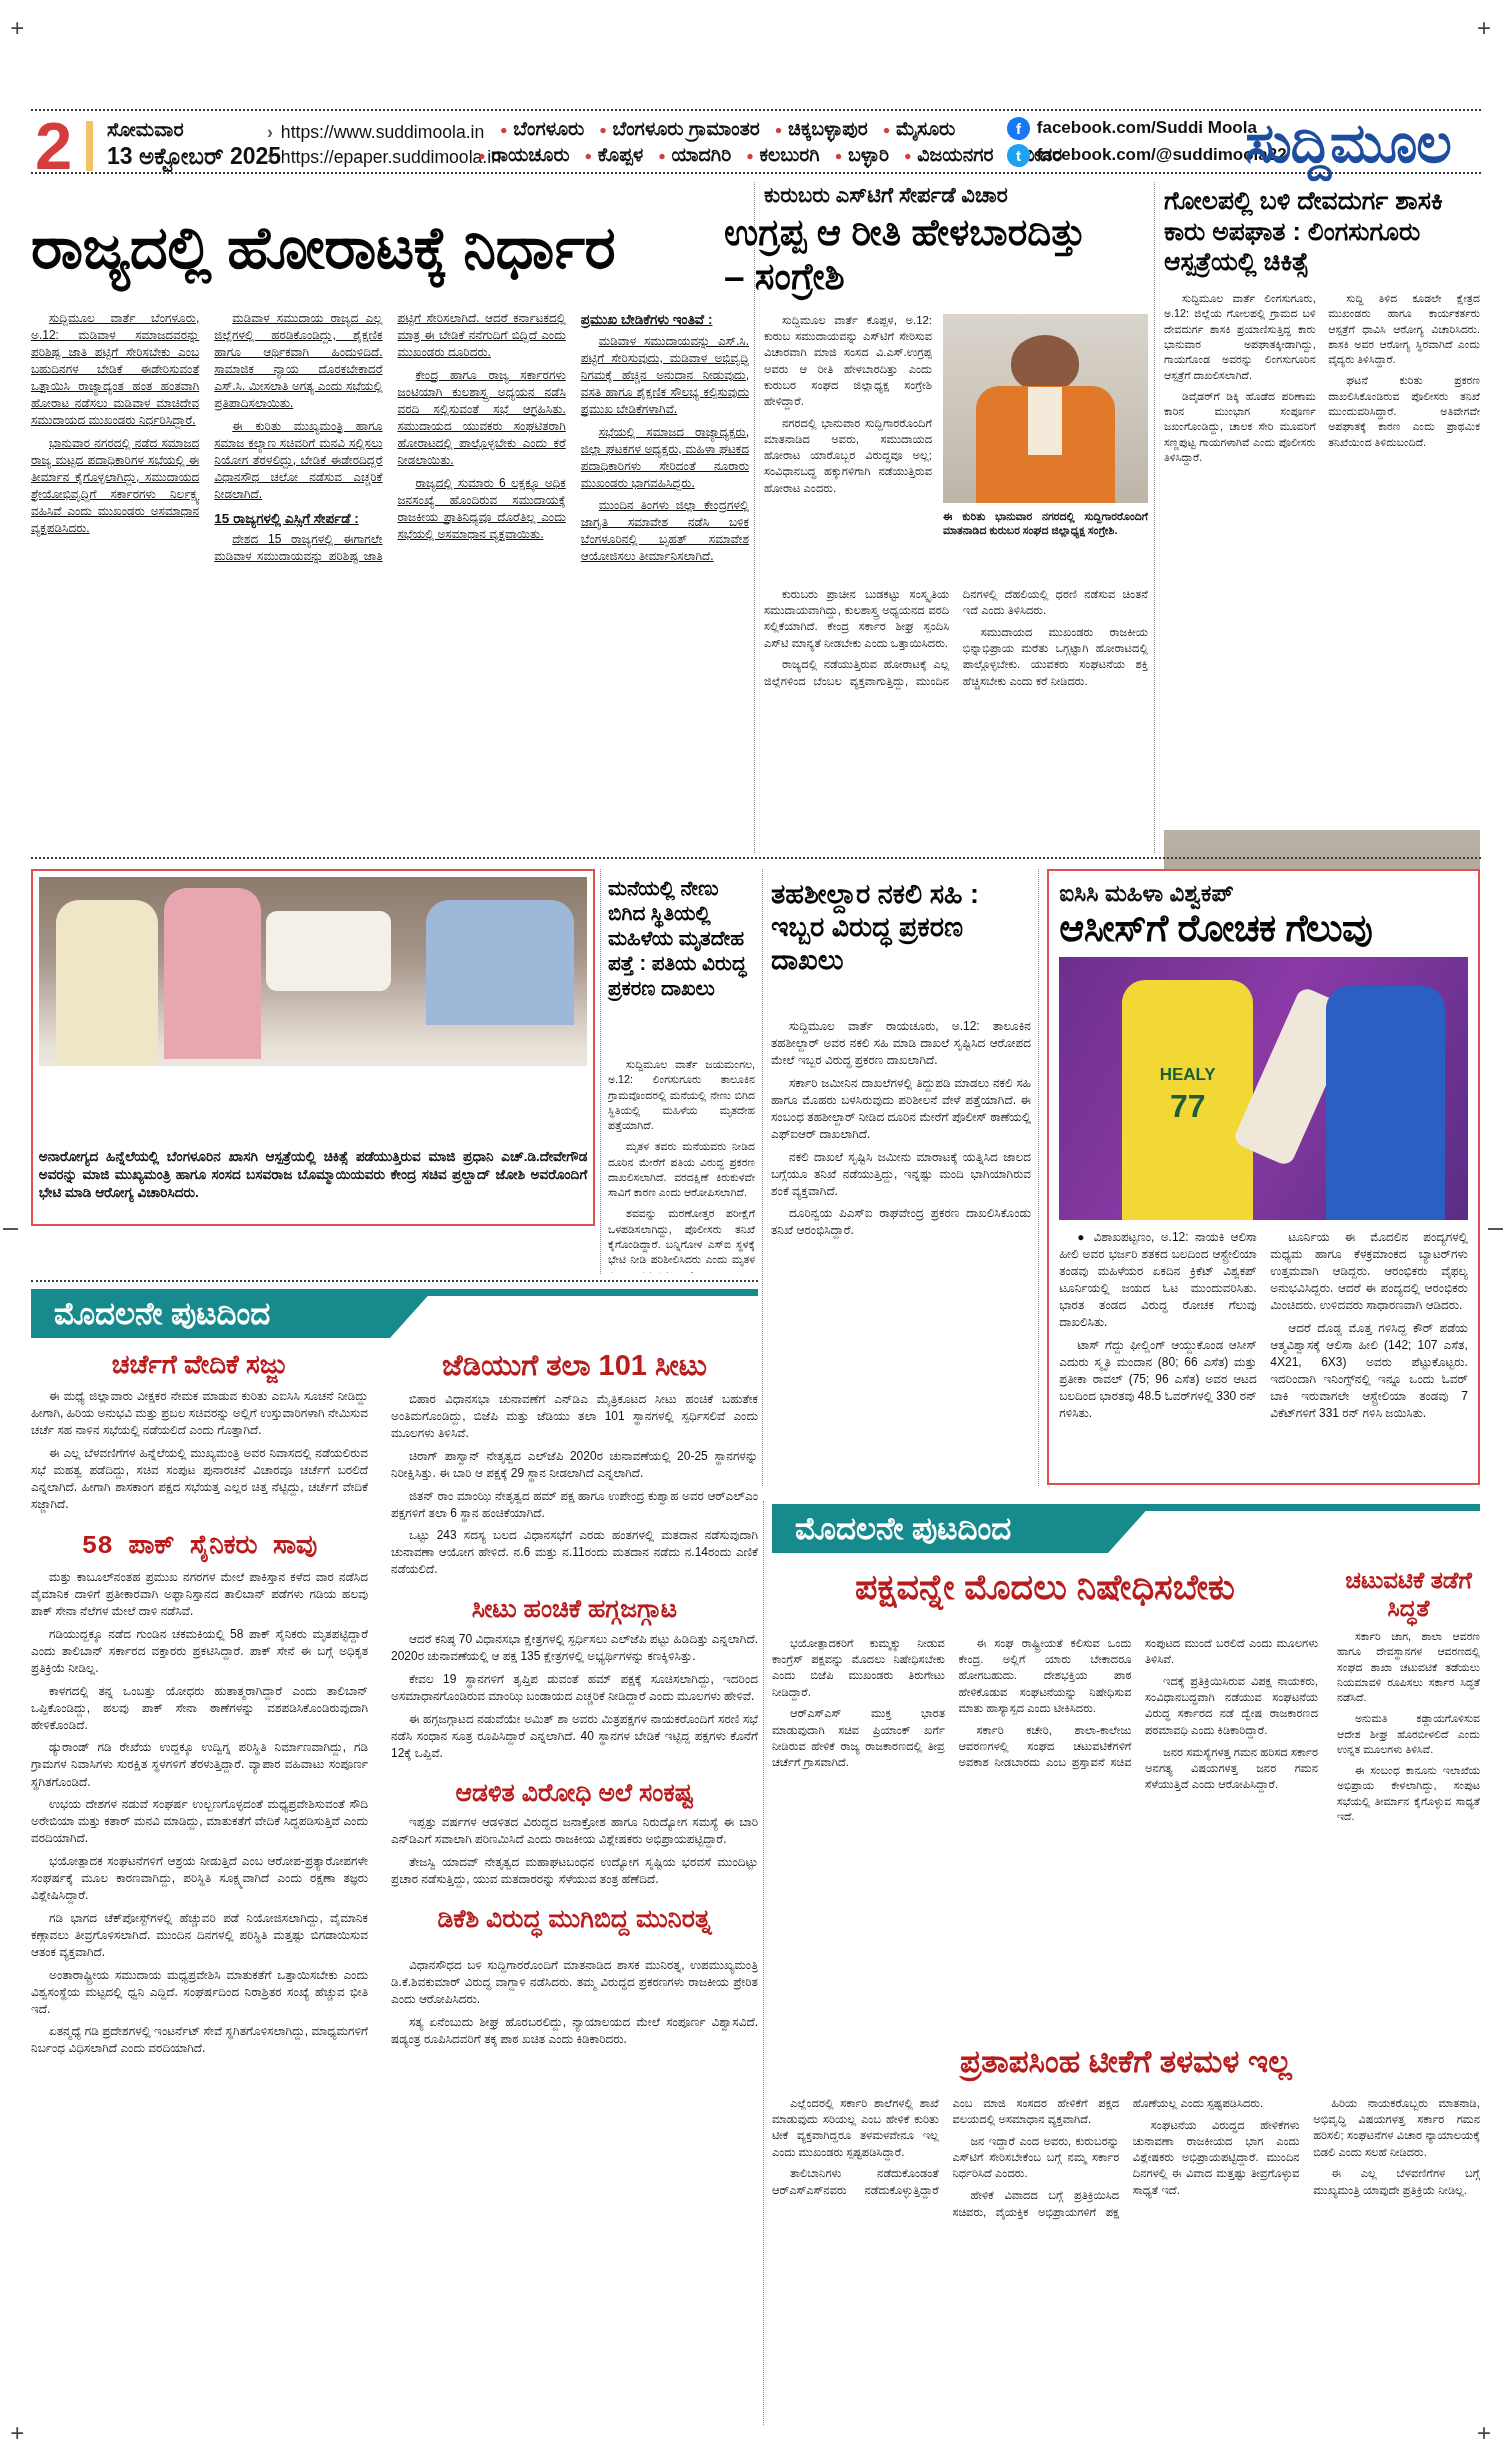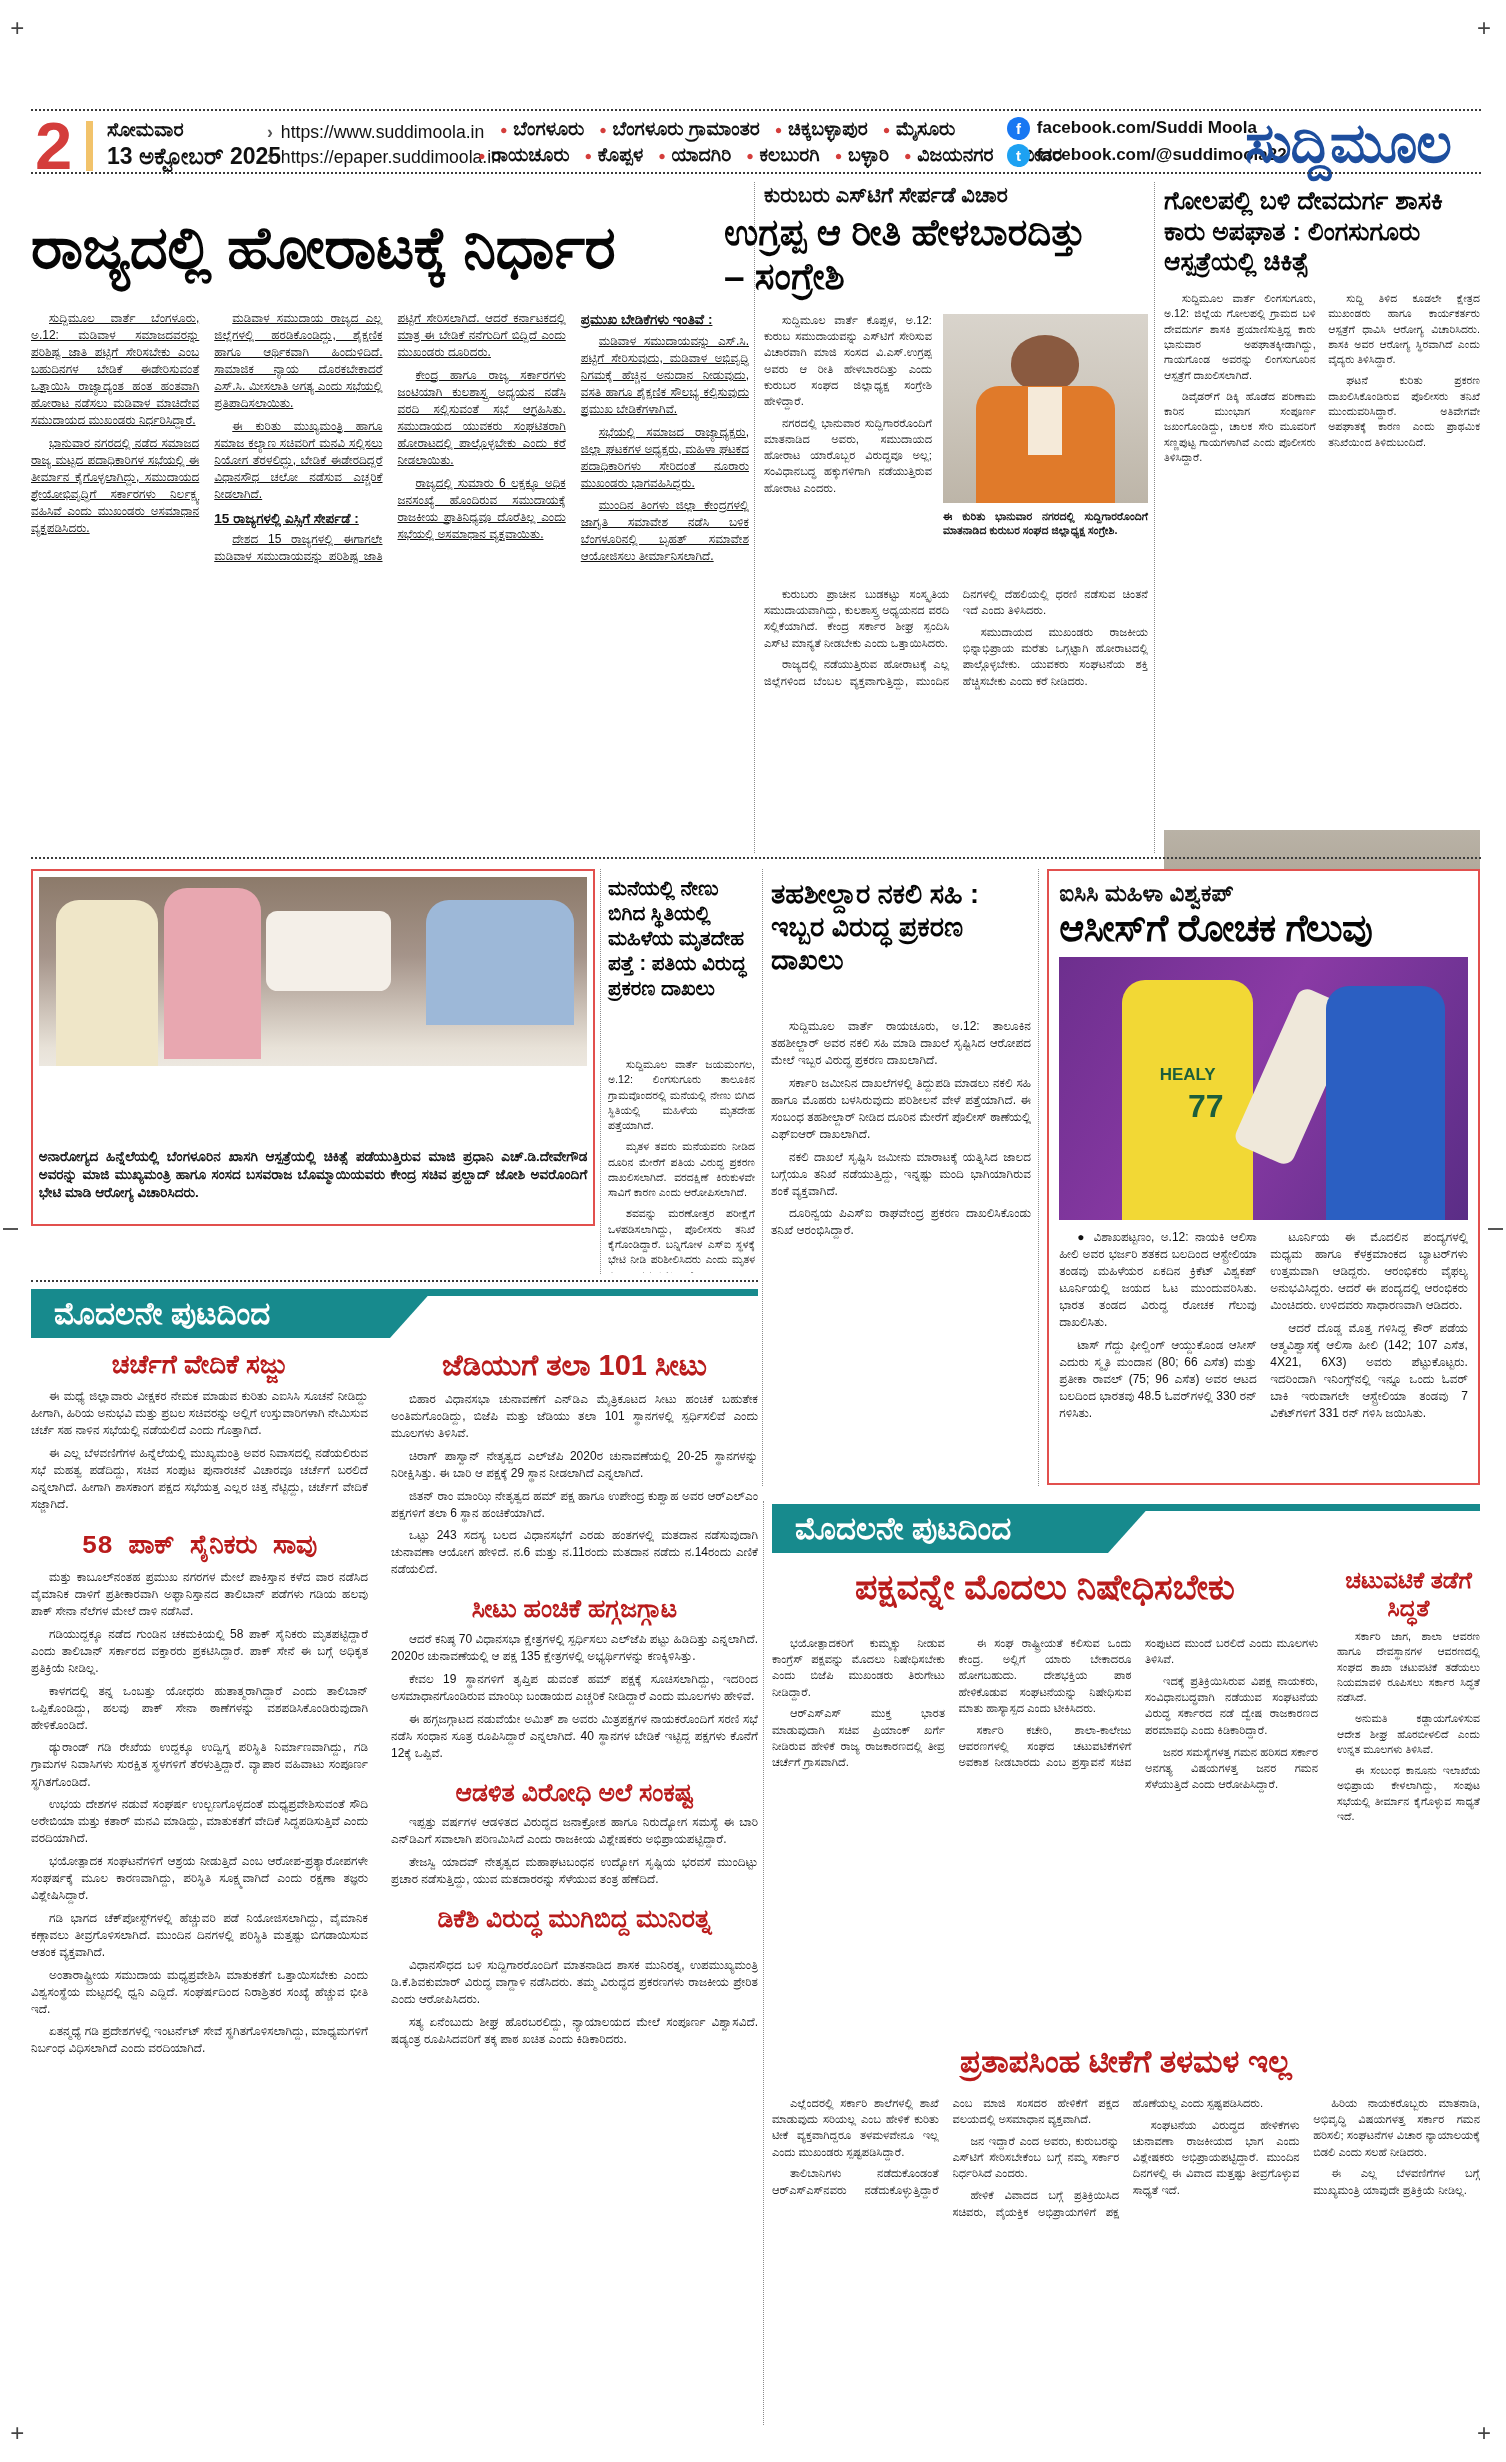--- a/index.html
+++ b/index.html
@@ -150,21 +150,21 @@
     </div>
 
   <div class="abs dotted-v" style="left:1038px;top:869px;height:617px;"></div>
 
   <div class="abs redbox" style="left:1047px;top:869px;width:433px;height:616px;padding:9px 10.2px;">
     <div class="kicker" style="font-size:23px;">ಐಸಿಸಿ ಮಹಿಳಾ ವಿಶ್ವಕಪ್</div>
     <div class="headline" style="font-size:38px;line-height:1.05;margin-top:2.3px;">ಆಸೀಸ್‌ಗೆ ರೋಚಕ ಗೆಲುವು</div>
     <div class="photo" style="width:100%;height:263px;margin-top:8px;background:linear-gradient(120deg,#6d2f8e 0%,#8a3aa5 45%,#5a2d86 100%);">
       <div class="abs" style="left:63px;top:23px;width:131px;height:240px;background:#f2d835;border-radius:23px 23px 0 0;">
         <span class="jersey-label" style="left:0;top:85px;width:100%;font-size:17px;color:#1c5e3c;">HEALY</span>
-        <span class="jersey-label" style="left:0;top:108px;width:100%;font-size:32px;color:#1c5e3c;padding-left:18px;">77</span>
+        <span class="jersey-label" style="left:0;top:108px;width:100%;font-size:32px;color:#1c5e3c;">77</span>
       </div>
       <div class="abs" style="left:205px;top:34px;width:63px;height:171px;background:#efe8da;border-radius:11.4px;transform:rotate(24deg);"></div>
       <div class="abs" style="left:267px;top:28.4px;width:119px;height:234px;background:#2b5fc2;border-radius:23px 23px 0 0;"></div>
     </div>
     <div style="display:flex;gap:13.6px;margin-top:9px;">
       <div class="bodytxt" style="width:50%;height:224px;">
           <p>● ವಿಶಾಖಪಟ್ಟಣಂ, ಅ.12: ನಾಯಕಿ ಆಲಿಸಾ ಹೀಲಿ ಅವರ ಭರ್ಜರಿ ಶತಕದ ಬಲದಿಂದ ಆಸ್ಟ್ರೇಲಿಯಾ ತಂಡವು ಮಹಿಳೆಯರ ಏಕದಿನ ಕ್ರಿಕೆಟ್ ವಿಶ್ವಕಪ್ ಟೂರ್ನಿಯಲ್ಲಿ ಜಯದ ಓಟ ಮುಂದುವರಿಸಿತು. ಭಾರತ ತಂಡದ ವಿರುದ್ಧ ರೋಚಕ ಗೆಲುವು ದಾಖಲಿಸಿತು.</p>
           <p>ಟಾಸ್ ಗೆದ್ದು ಫೀಲ್ಡಿಂಗ್ ಆಯ್ದುಕೊಂಡ ಆಸೀಸ್ ಎದುರು ಸ್ಮೃತಿ ಮಂದಾನ (80; 66 ಎಸೆತ) ಮತ್ತು ಪ್ರತೀಕಾ ರಾವಲ್ (75; 96 ಎಸೆತ) ಅವರ ಆಟದ ಬಲದಿಂದ ಭಾರತವು 48.5 ಓವರ್‌ಗಳಲ್ಲಿ 330 ರನ್ ಗಳಿಸಿತು.</p>
         </div>
       <div class="bodytxt" style="width:50%;height:224px;">

